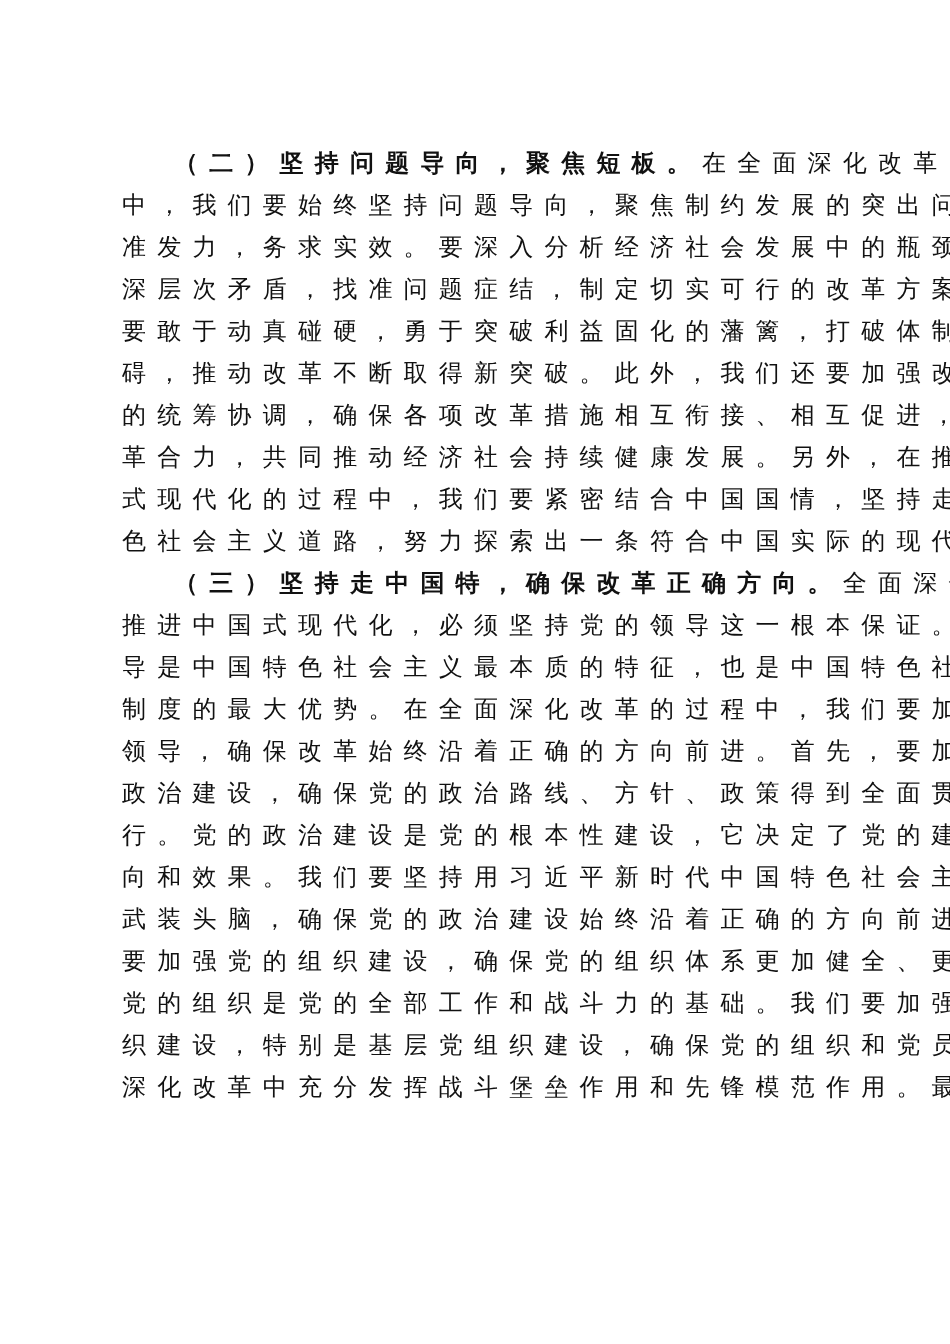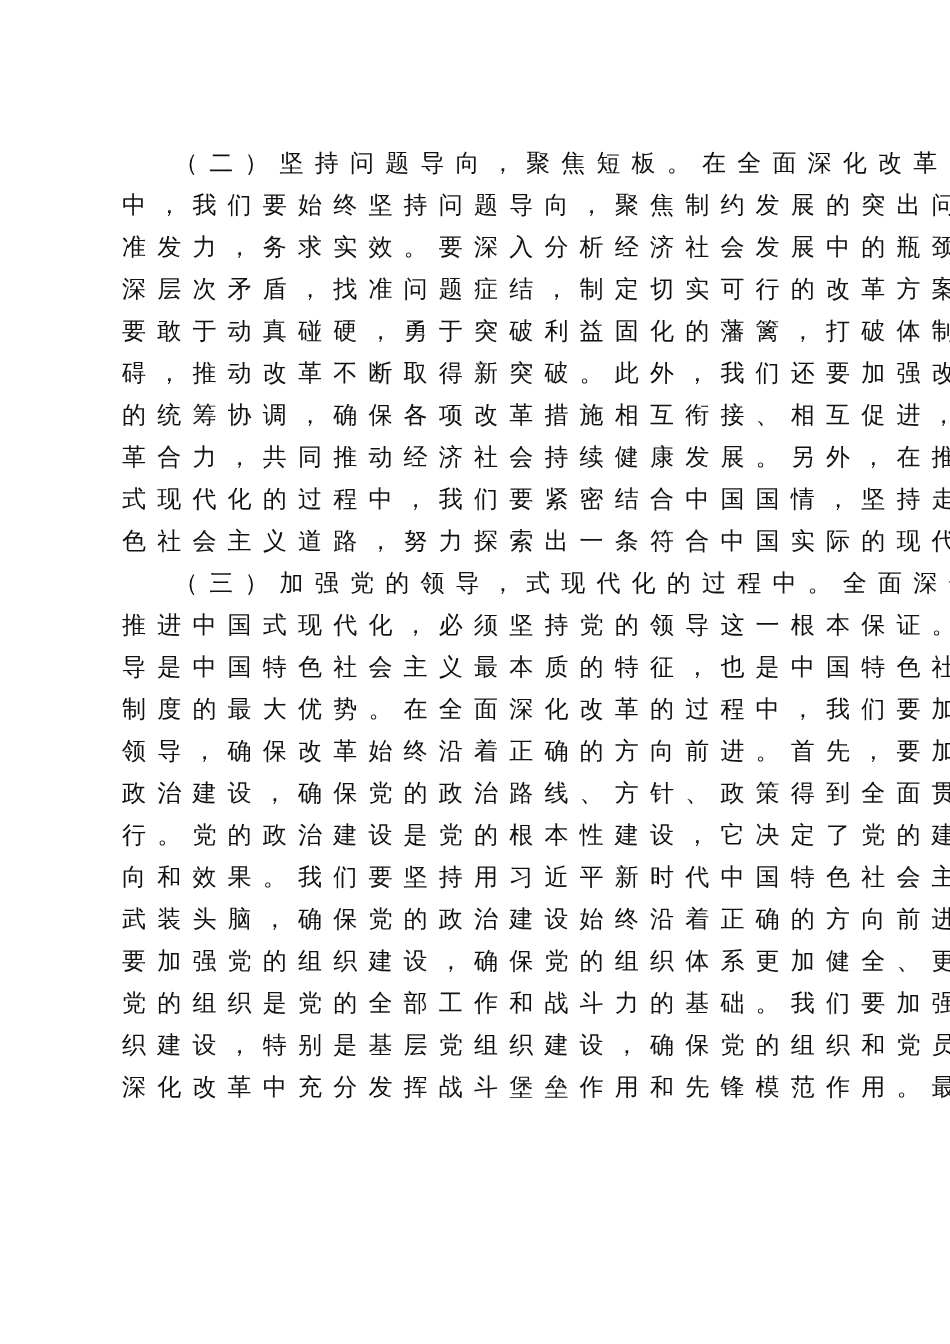--- a/index.html
+++ b/index.html
@@ -33,42 +33,42 @@
       height: 42px;
       line-height: 42px;
       font-size: 24px;
       letter-spacing: 11.2px;
       white-space: nowrap;
     }
     .line.indent {
       padding-left: 52px;
     }
     .heading-run {
-      font-weight: normal;
+      font-weight: bold;
       text-align: center;
     }
   </style>
 </head>
 <body>
 
 <div class="page">
   <div class="body-text">
 
     <div class="line indent"><span class="heading-run">（二）坚持问题导向，聚焦短板。</span><span>在全面深化改革的过程</span></div>
     <div class="line">中，我们要始终坚持问题导向，聚焦制约发展的突出问题，精</div>
     <div class="line">准发力，务求实效。要深入分析经济社会发展中的瓶颈制约和</div>
     <div class="line">深层次矛盾，找准问题症结，制定切实可行的改革方案。同时，</div>
     <div class="line">要敢于动真碰硬，勇于突破利益固化的藩篱，打破体制机制障</div>
     <div class="line">碍，推动改革不断取得新突破。此外，我们还要加强改革政策</div>
     <div class="line">的统筹协调，确保各项改革措施相互衔接、相互促进，形成改</div>
     <div class="line">革合力，共同推动经济社会持续健康发展。另外，在推进中国</div>
     <div class="line">式现代化的过程中，我们要紧密结合中国国情，坚持走中国特</div>
     <div class="line">色社会主义道路，努力探索出一条符合中国实际的现代化道路。</div>
 
-    <div class="line indent"><span class="heading-run">（三）加强党的领导，式现代化的过程中。</span><span>全面深化改革，</span></div>
+    <div class="line indent"><span class="heading-run">（三）坚持走中国特，确保改革正确方向。</span><span>全面深化改革，</span></div>
     <div class="line">推进中国式现代化，必须坚持党的领导这一根本保证。党的领</div>
     <div class="line">导是中国特色社会主义最本质的特征，也是中国特色社会主义</div>
     <div class="line">制度的最大优势。在全面深化改革的过程中，我们要加强党的</div>
     <div class="line">领导，确保改革始终沿着正确的方向前进。首先，要加强党的</div>
     <div class="line">政治建设，确保党的政治路线、方针、政策得到全面贯彻和执</div>
     <div class="line">行。党的政治建设是党的根本性建设，它决定了党的建设的方</div>
     <div class="line">向和效果。我们要坚持用习近平新时代中国特色社会主义思想</div>
     <div class="line">武装头脑，确保党的政治建设始终沿着正确的方向前进。其次，</div>
     <div class="line">要加强党的组织建设，确保党的组织体系更加健全、更加严密。</div>
     <div class="line">党的组织是党的全部工作和战斗力的基础。我们要加强党的组</div>

